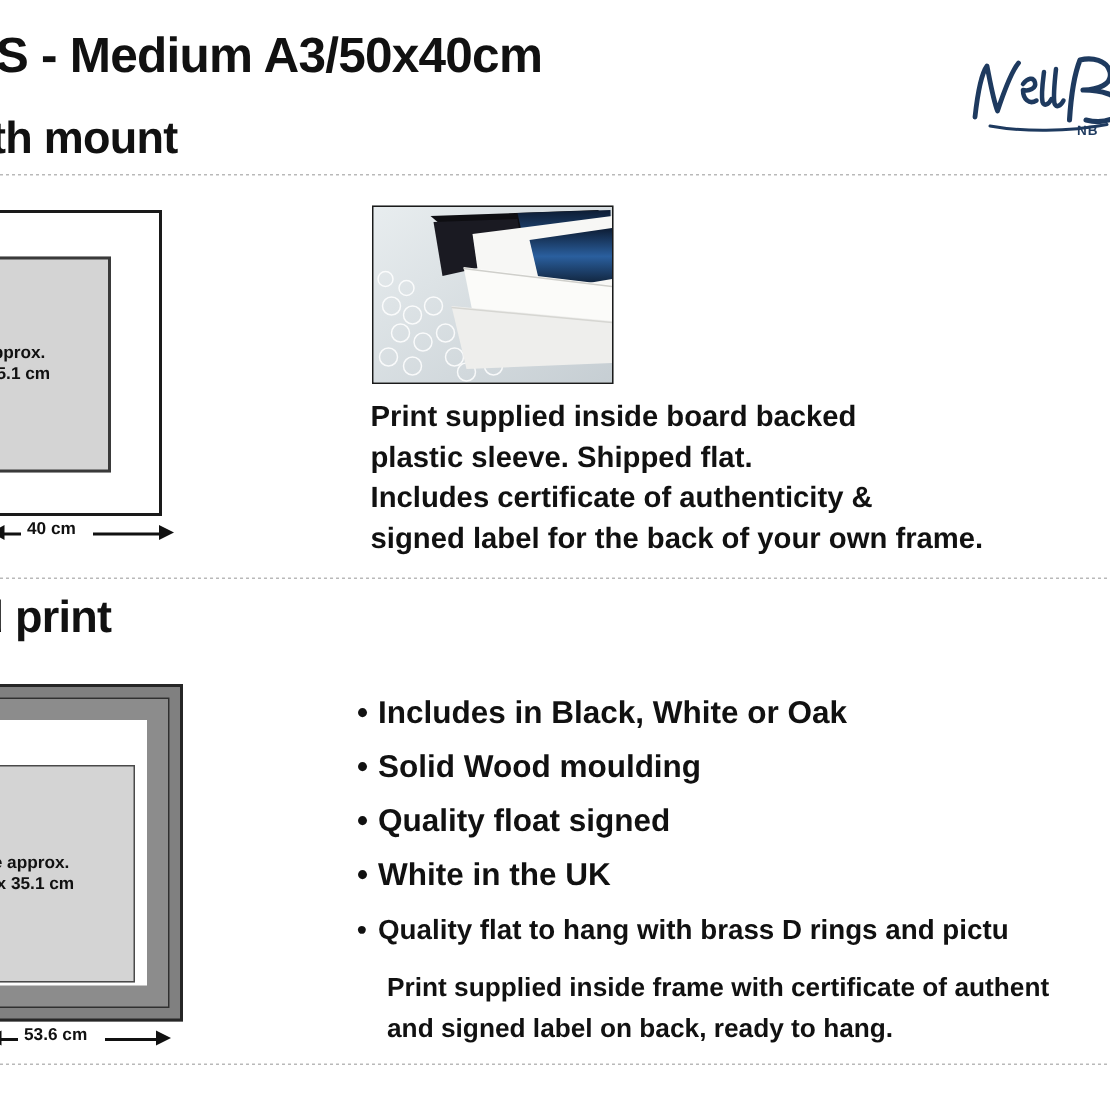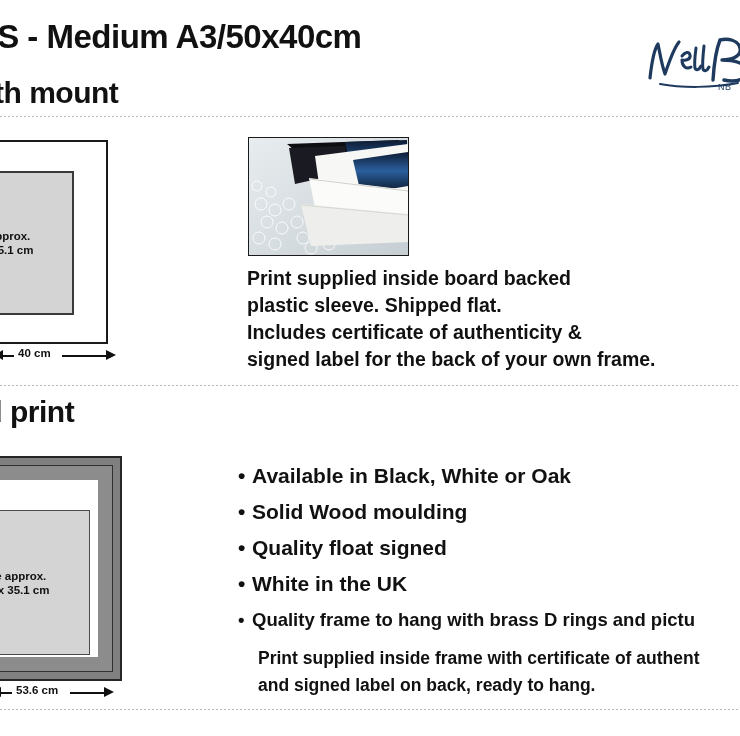--- a/index.html
+++ b/index.html
@@ -26,21 +26,21 @@
   }
 
   
   .logo{
     position:absolute;left:642px;top:26px;width:120px;height:78px;
     overflow:hidden;
   }
   .logo svg{display:block;}
   .logo-sub{
     position:absolute;left:76px;top:56px;
-    font-size:9px;font-weight:normal;letter-spacing:.6px;
+    font-size:9px;font-weight:bold;letter-spacing:.6px;
     color:#1e3a5f;white-space:nowrap;
   }
 
   
   .divider{
     position:absolute;left:0;width:740px;height:1px;
     background-image:linear-gradient(to right,#b9b9b9 0,#b9b9b9 2px,transparent 2px,transparent 4px);
     background-size:4px 1px;background-repeat:repeat-x;
   }
   .divider.d1{top:116px;}
@@ -280,25 +280,25 @@
 
   <div class="dim-row" id="dim-frame">
     <div class="arrow-l"></div>
     <div class="dim-line left"></div>
     <div class="dim-text">53.6 cm</div>
     <div class="dim-line right"></div>
     <div class="arrow-r"></div>
   </div>
 
   <div class="bullets">
-    <div class="bullet"><span class="dot">•</span><span>Available in Black, White or Oak</span></div>
+    <div class="bullet"><span class="dot">•</span><span>Includes in Black, White or Oak</span></div>
     <div class="bullet"><span class="dot">•</span><span>Solid Wood moulding</span></div>
     <div class="bullet"><span class="dot">•</span><span>Quality float signed</span></div>
     <div class="bullet"><span class="dot">•</span><span>White in the UK</span></div>
-    <div class="bullet small"><span class="dot">•</span><span>Quality frame to hang with brass D rings and pictu</span></div>
+    <div class="bullet small"><span class="dot">•</span><span>Quality flat to hang with brass D rings and pictu</span></div>
   </div>
 
   <div class="body2">
     <div>Print supplied inside frame with certificate of authent</div>
     <div>and signed label on back, ready to hang.</div>
   </div>
 
   <div class="divider d3"></div>
 
   <div class="footer">All s</div>

